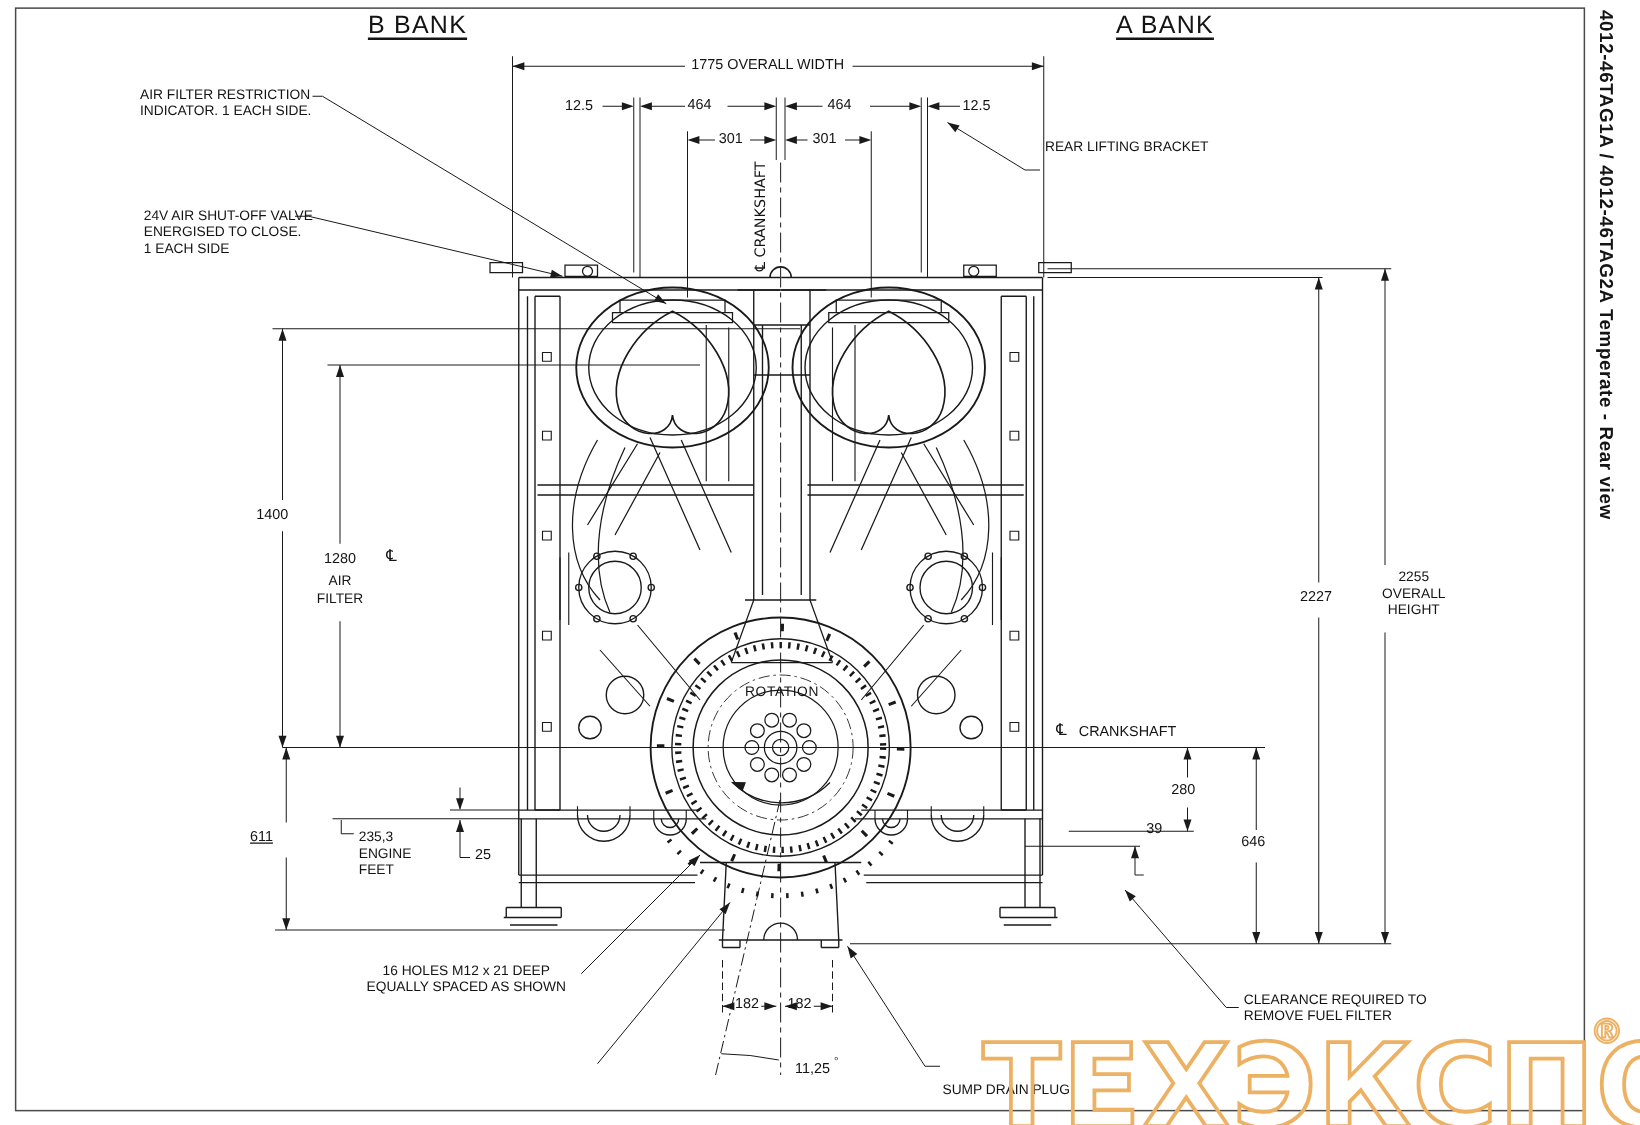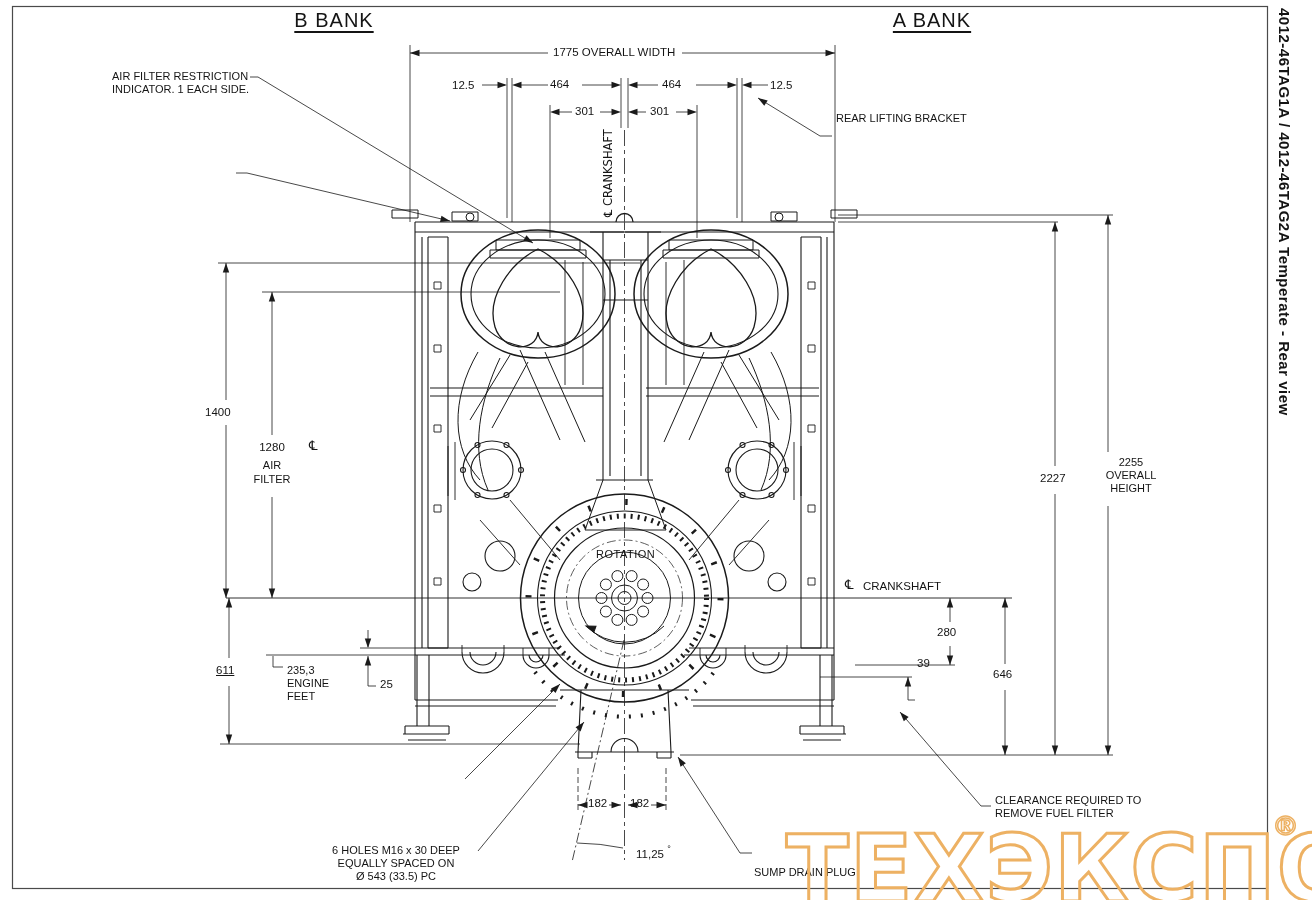--- a/index.html
+++ b/index.html
@@ -212,29 +212,34 @@
 <div class="lbl dim" style="left:770px;top:79px;">12.5</div>
 <div class="lbl dim" style="left:575px;top:105px;">301</div>
 <div class="lbl dim" style="left:650px;top:105px;">301</div>
 
 <div class="vtext cl" style="left:556px;top:158px;width:104px;">℄ CRANKSHAFT</div>
 
 <div class="lbl c multi" style="left:112px;top:70px;width:132px;">
   <span>AIR FILTER RESTRICTION</span>
   <span>INDICATOR. 1 EACH SIDE.</span>
 </div>
+<div class="lbl multi" style="left:115px;top:167px;">
+  <span>24V AIR SHUT-OFF VALVE</span>
+  <span>ENERGISED TO CLOSE.</span>
+  <span>1 EACH SIDE</span>
+</div>
 <div class="lbl" style="left:836px;top:112px;">REAR LIFTING BRACKET</div>
 
 <div class="lbl dim" style="left:205px;top:406px;">1400</div>
 <div class="lbl dim c" style="left:240px;top:441px;width:64px;">1280</div>
 <div class="lbl cl" style="left:309px;top:439px;font-size:13px;">℄</div>
 <div class="lbl c" style="left:240px;top:459px;width:64px;">AIR</div>
 <div class="lbl c" style="left:240px;top:473px;width:64px;">FILTER</div>
 
-<div class="lbl dim" style="left:216px;top:664px;text-decoration:underline;">611</div>
+<div class="lbl dim" style="left:200px;top:664px;text-decoration:underline;">611</div>
 <div class="lbl multi" style="left:287px;top:664px;">
   <span>235,3</span>
   <span>ENGINE</span>
   <span>FEET</span>
 </div>
 <div class="lbl dim" style="left:380px;top:678px;">25</div>
 
 <div class="lbl" style="left:596px;top:548px;letter-spacing:.5px;">ROTATION</div>
 
 <div class="lbl cl" style="left:845px;top:578px;font-size:13px;">℄</div>
@@ -243,24 +248,23 @@
 <div class="lbl dim" style="left:937px;top:626px;">280</div>
 <div class="lbl dim" style="left:993px;top:668px;">646</div>
 <div class="lbl dim" style="left:917px;top:657px;">39</div>
 <div class="lbl dim" style="left:1040px;top:472px;">2227</div>
 <div class="lbl c multi" style="left:1100px;top:456px;width:62px;">
   <span>2255</span>
   <span>OVERALL</span>
   <span>HEIGHT</span>
 </div>
 
-<div class="lbl c multi" style="left:320px;top:844px;width:152px;">
-  <span>6 HOLES M16 x 30 DEEP</span>
-  <span>EQUALLY SPACED ON</span>
-  <span>Ø 543 (33.5) PC</span>
+<div class="lbl c multi" style="left:280px;top:771px;width:186px;">
+  <span>16 HOLES M12 x 21 DEEP</span>
+  <span>EQUALLY SPACED AS SHOWN</span>
 </div>
 
 <div class="lbl dim" style="left:588px;top:797px;">182</div>
 <div class="lbl dim" style="left:630px;top:797px;">182</div>
 <div class="lbl dim" style="left:636px;top:843px;"><span>11,25</span> <span class="deg">°</span></div>
 
 <div class="lbl" style="left:754px;top:846px;margin-top:20px;">SUMP DRAIN PLUG</div>
 <div class="lbl multi" style="left:995px;top:794px;">
   <span>CLEARANCE REQUIRED TO</span>
   <span>REMOVE FUEL FILTER</span>

